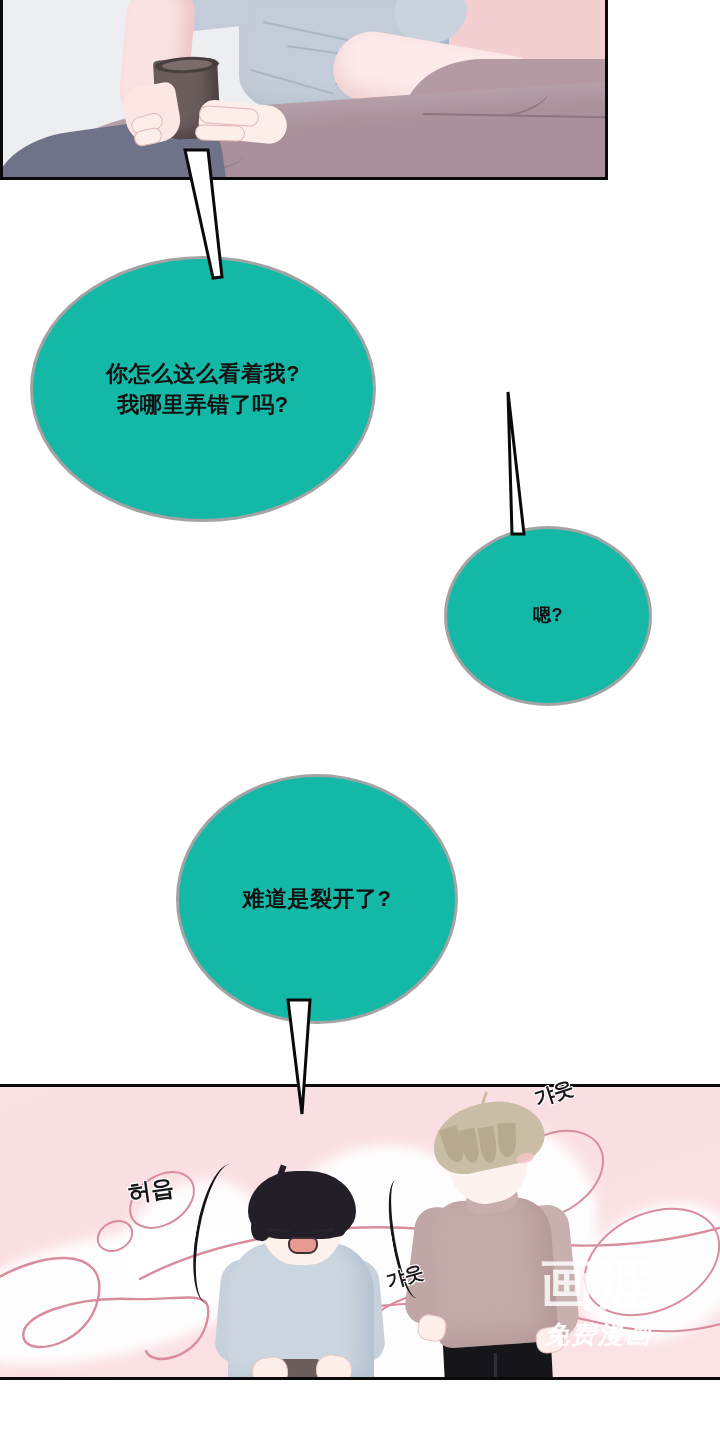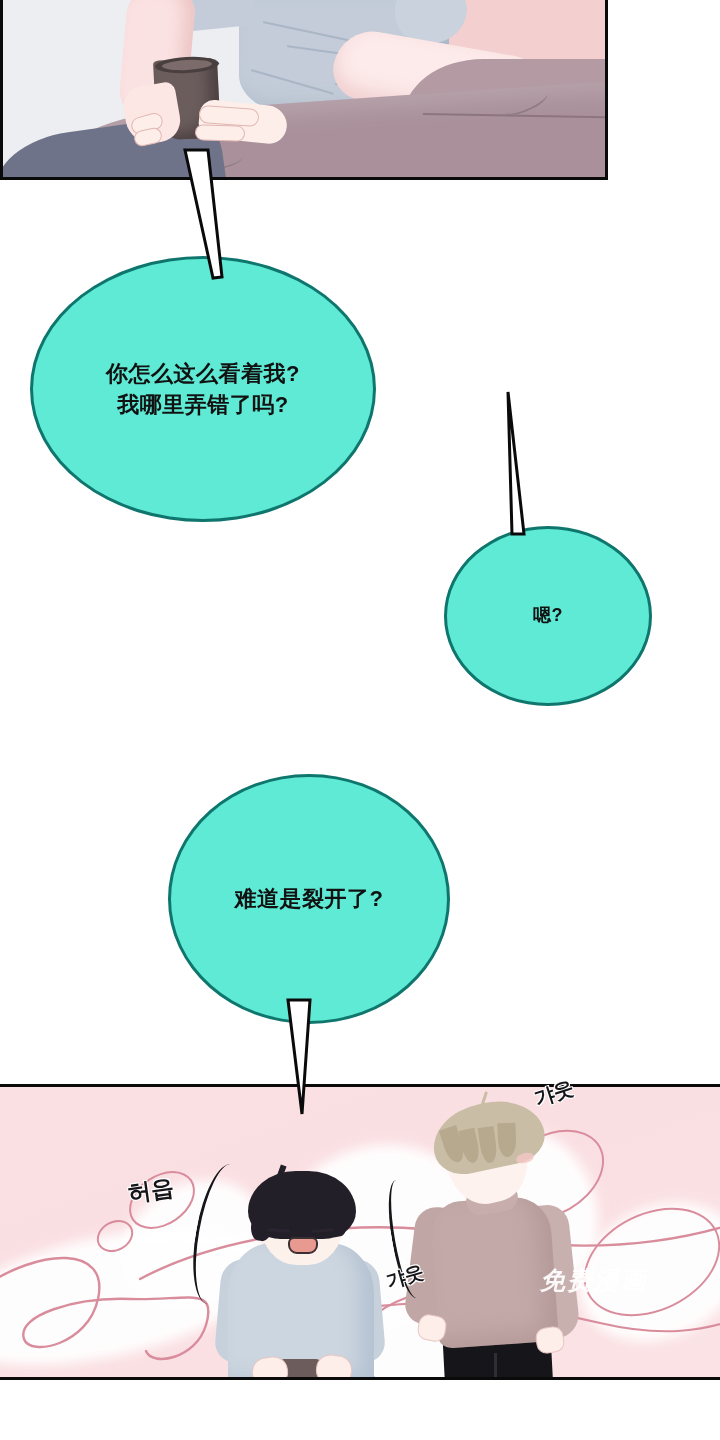--- a/index.html
+++ b/index.html
@@ -187,22 +187,22 @@
     width: 88px; height: 38px;
     background: #fdeeea;
     border-radius: 16px 22px 20px 16px;
     transform: rotate(6deg);
   }
 
   
   .bubble {
     position: absolute;
     box-sizing: border-box;
-    background: #5eead4;
-    border: 3px solid #0f766e;
+    background: #14b8a6;
+    border: 3px solid #a3a3a3;
     border-radius: 50%;
     display: flex;
     align-items: center;
     justify-content: center;
     text-align: center;
     z-index: 6;
   }
   .bubble .txt {
     color: #111111;
     font-weight: bold;
@@ -210,21 +210,21 @@
     letter-spacing: .5px;
     white-space: pre-line;
   }
 
   #bubble-1 { left: 30px; top: 256px; width: 346px; height: 266px; }
   #bubble-1 .txt { font-size: 22px; }
 
   #bubble-2 { left: 444px; top: 526px; width: 208px; height: 180px; }
   #bubble-2 .txt { font-size: 18px; }
 
-  #bubble-3 { left: 168px; top: 774px; width: 282px; height: 250px; }
+  #bubble-3 { left: 176px; top: 774px; width: 282px; height: 250px; }
   #bubble-3 .txt { font-size: 22px; }
 
   
   .tail-svg {
     position: absolute;
     overflow: visible;
     z-index: 7;
     pointer-events: none;
   }
 
@@ -637,16 +637,17 @@
       <div class="stroke" style="left:196px; top:76px;  width:44px; height:142px; transform:rotate(10deg);"></div>
       <div class="stroke" style="left:392px; top:92px;  width:26px; height:120px; transform:rotate(-10deg);"></div>
     </div>
   </div>
 
   <div class="sfx" id="sfx-heoeup">허읍</div>
   <div class="sfx" id="sfx-gayut-1">갸웃</div>
   <div class="sfx" id="sfx-gayut-2">갸웃</div>
 
   <div id="watermark">
+    <div class="wm-main">画涯</div>
     <div class="wm-sub">免费漫画</div>
   </div>
 
 </div>
 
 </body></html>

